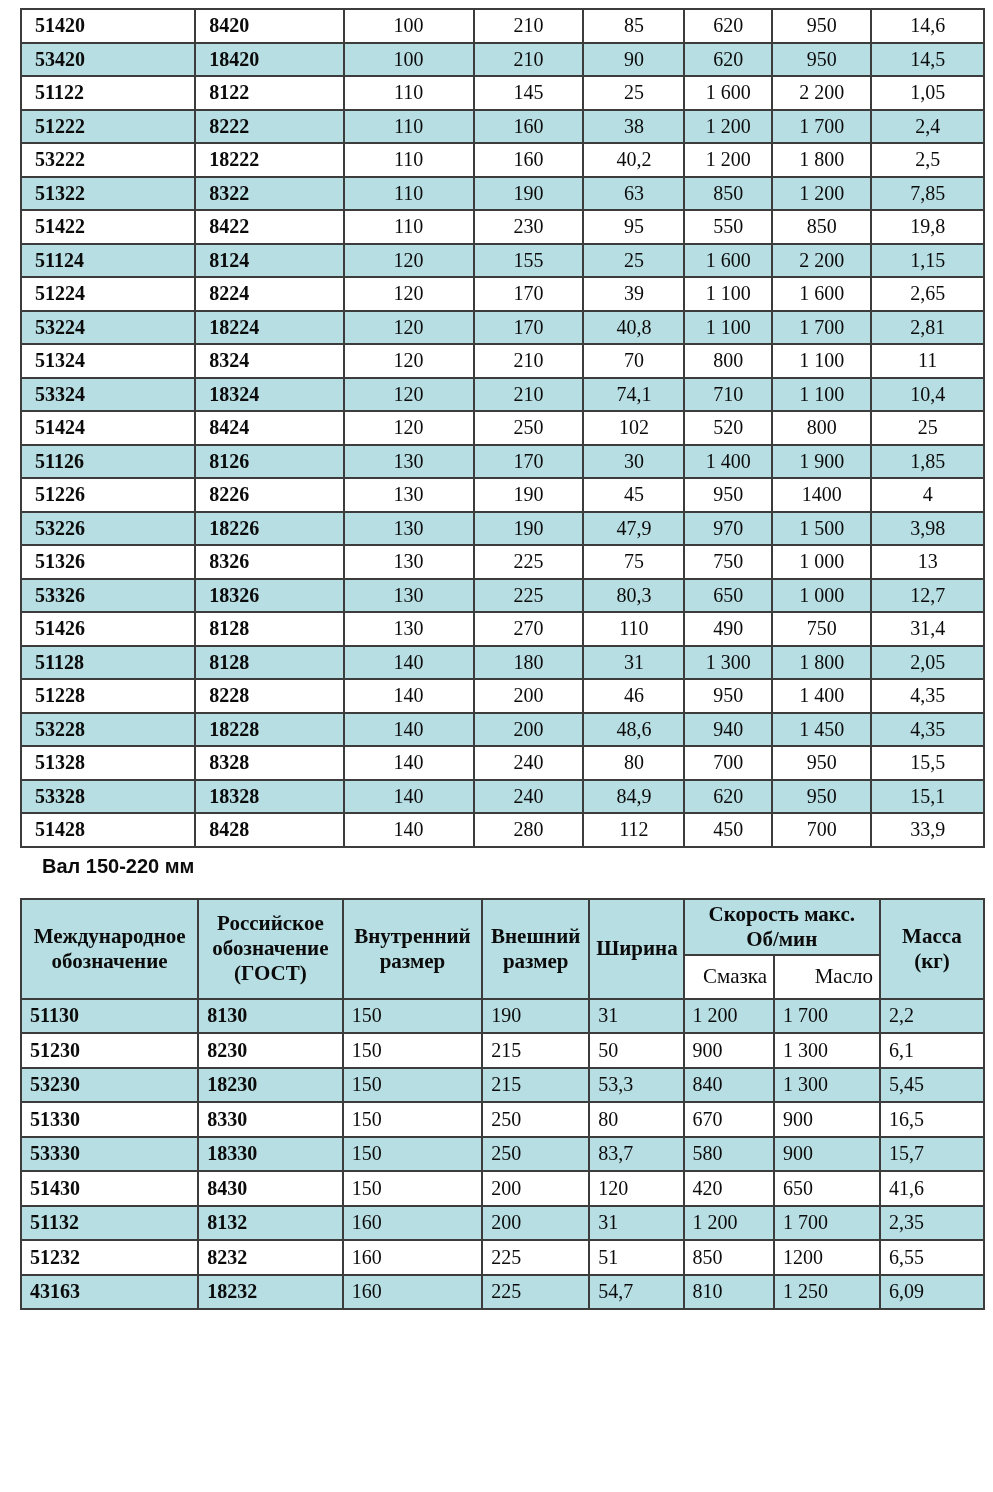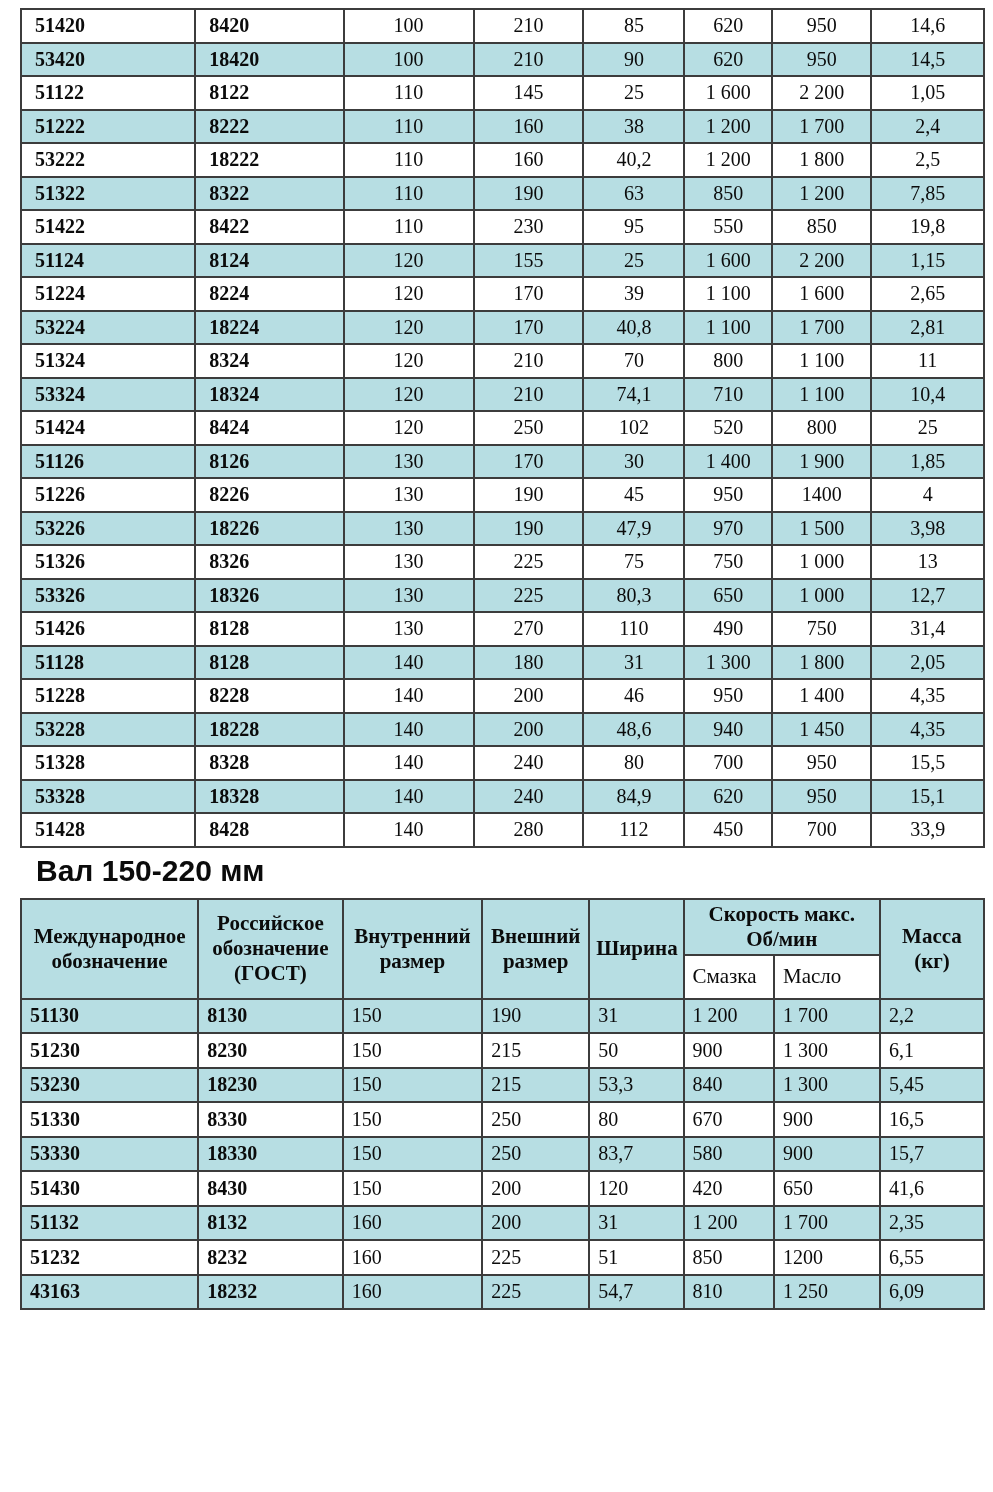--- a/index.html
+++ b/index.html
@@ -42,42 +42,42 @@
     padding-left:13px;
   }
   .tbl-upper tbody tr:nth-child(even) td{
     background:var(--blue);
   }
 
   
   .section-heading{
     font-family:"Liberation Sans","DejaVu Sans",sans-serif;
     font-weight:bold;
-    font-size:30px;
+    font-size:20px;
     line-height:1;
-    margin:8px 0 0 16px;
+    margin:8px 0 0 22px;
     height:42px;
   }
 
   
   .tbl-lower thead th{
     background:var(--blue);
     font-size:21px;
     font-weight:bold;
     text-align:center;
     vertical-align:middle;
     padding:2px 6px;
   }
   .tbl-lower thead tr:first-child th{
     height:56px;
   }
   .tbl-lower thead th.subhead{
     background:#ffffff;
     font-weight:normal;
-    text-align:left;
+    text-align:right;
     padding-left:8px;
     height:44px;
     margin-top:24px;
   }
   .tbl-lower tbody td{
     height:34.5px;
     font-size:20px;
     text-align:left;
     padding:0 4px 0 8px;
     vertical-align:middle;

